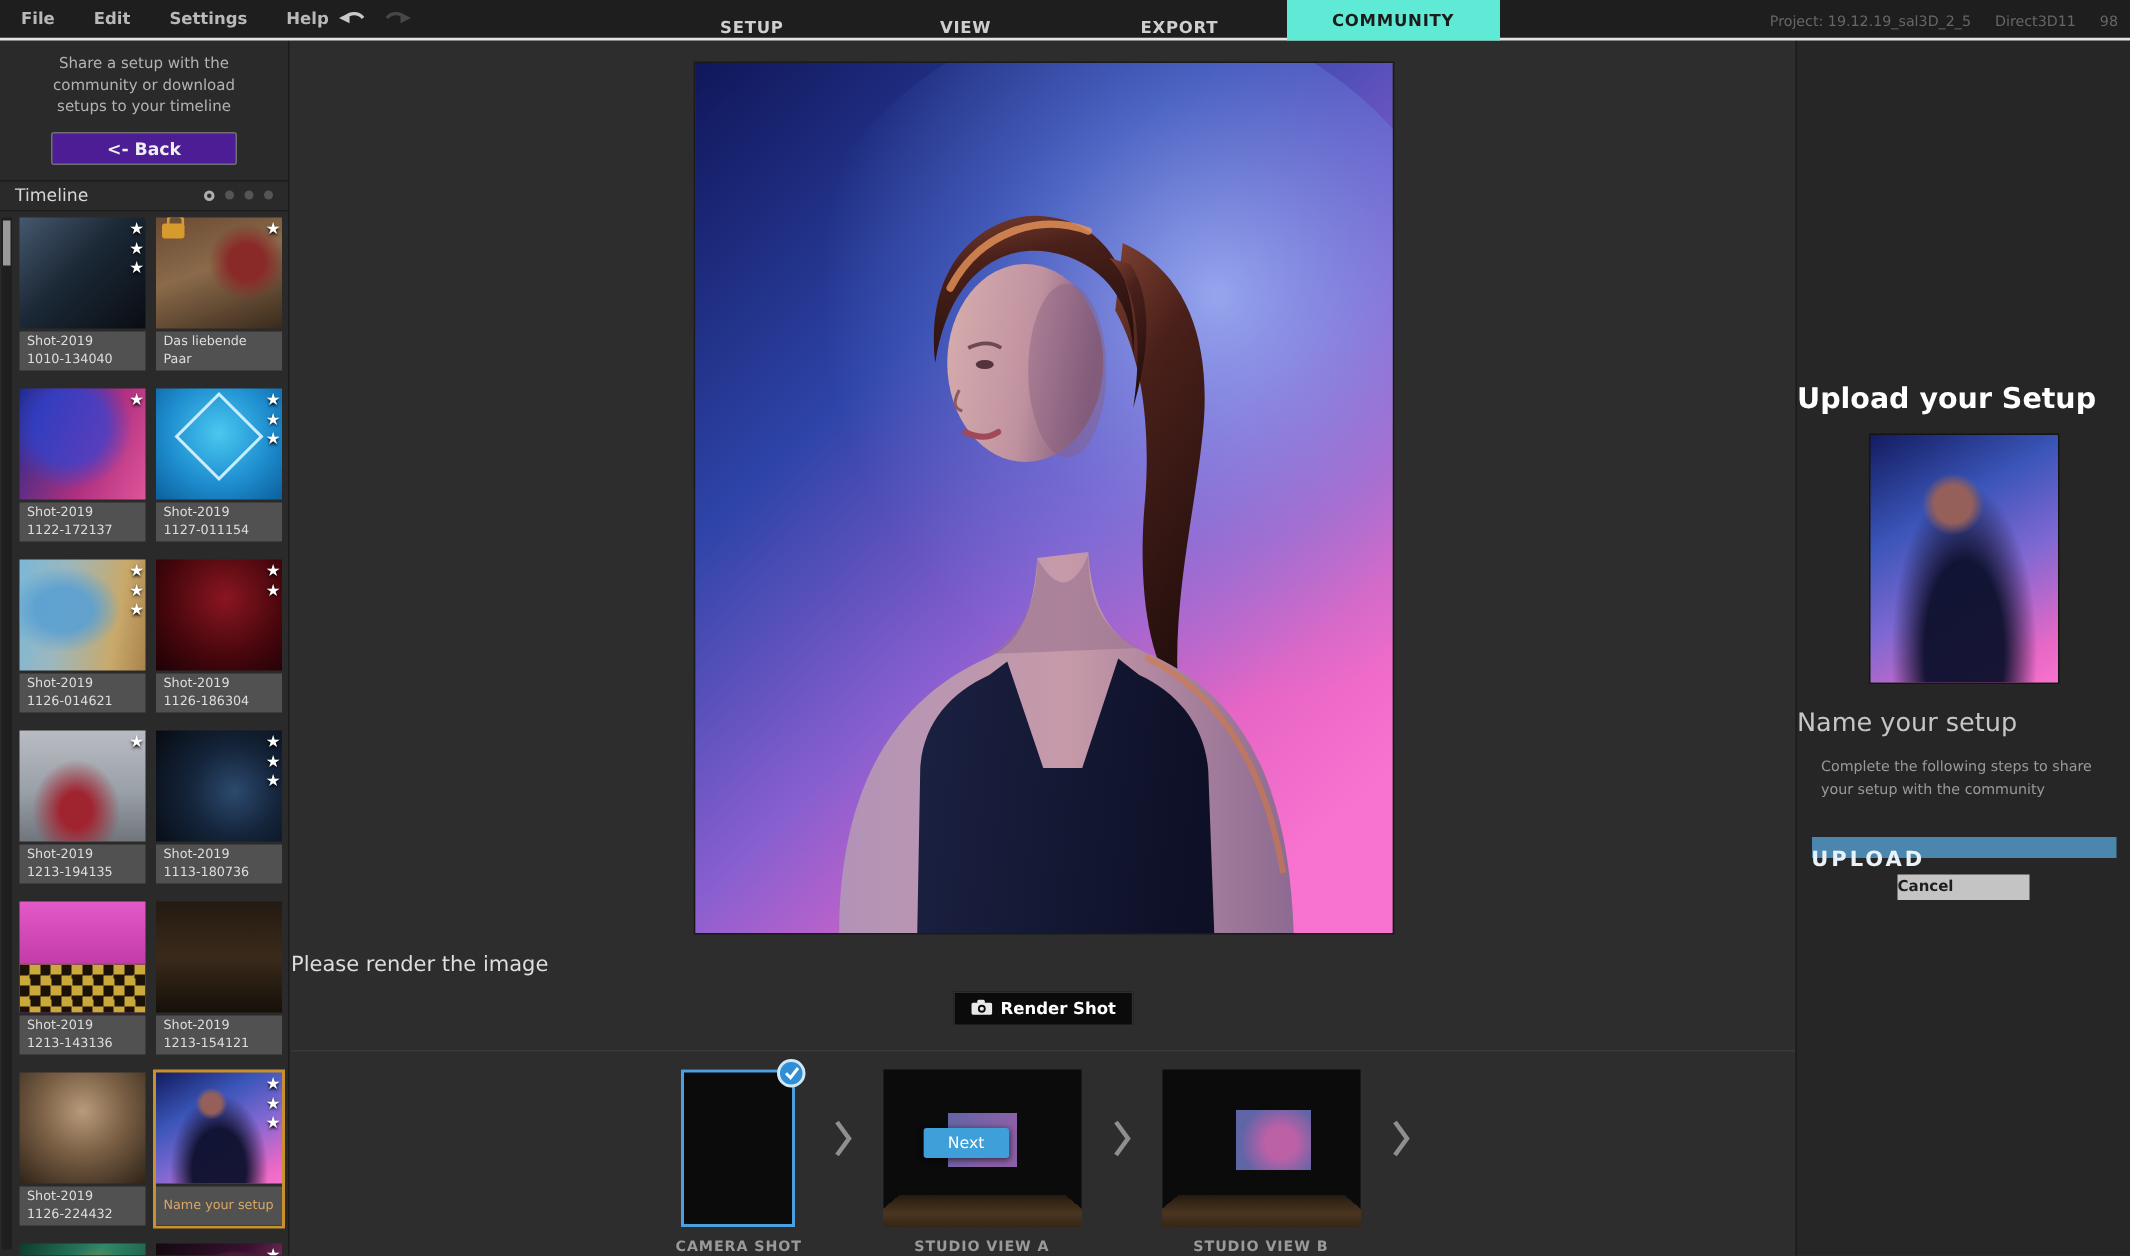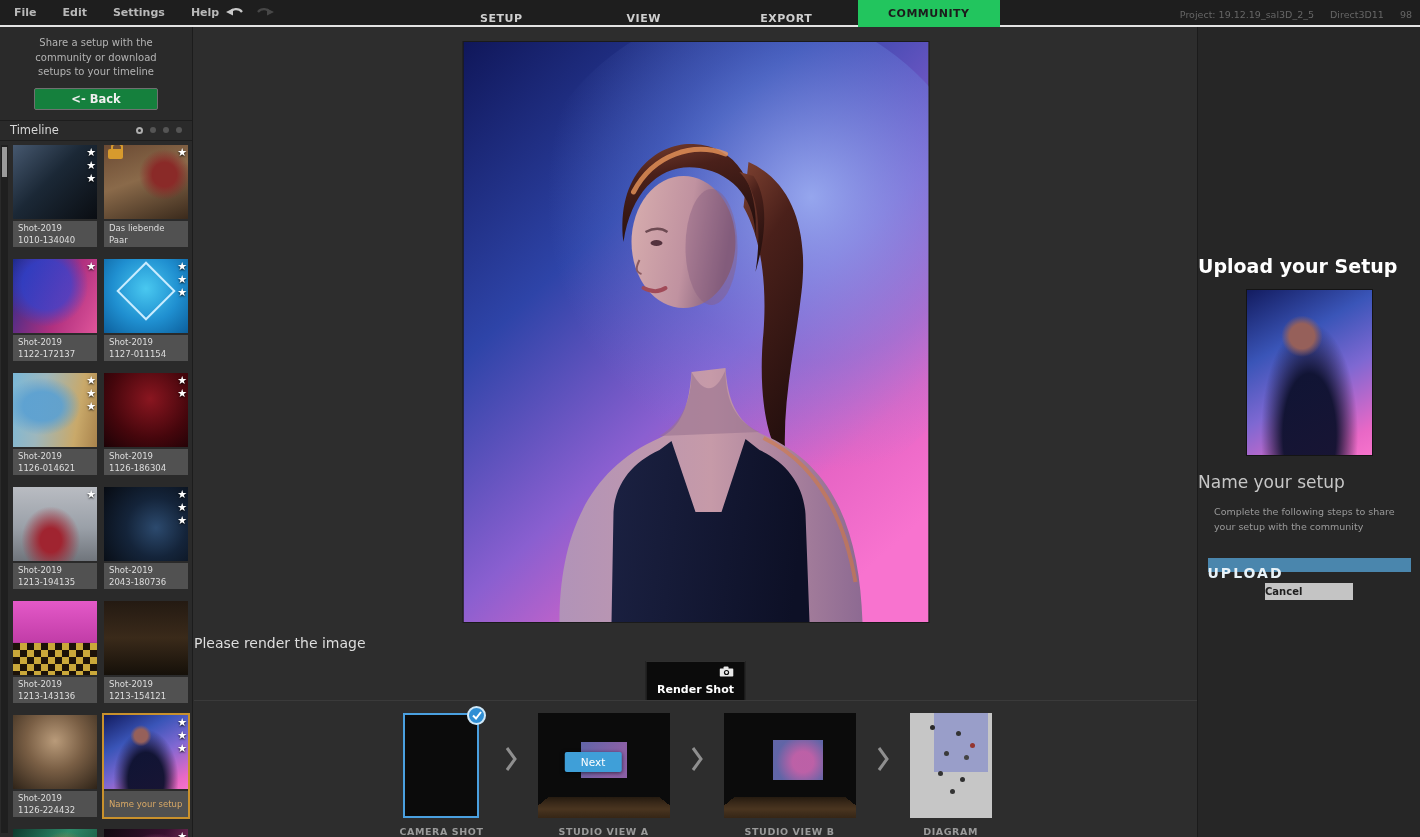--- a/index.html
+++ b/index.html
@@ -8,29 +8,29 @@
 
   
   .topbar { position:absolute; top:0; left:0; right:0; height:25px; background:#1e1e1e; z-index:10; }
   .topbar-underline { position:absolute; top:25px; left:0; right:0; height:2px; background:#e3e3e3; z-index:9; }
   .menus { position:absolute; left:14px; top:0; height:25px; display:flex; align-items:center; gap:26px; }
   .menu-item { color:#b9b9b9; font-size:11px; font-weight:bold; cursor:default; }
   .history-icons { position:absolute; left:225px; top:4px; display:flex; gap:10px; }
   .tabs { position:absolute; left:430px; top:0; width:570px; height:27px; display:flex; z-index:11; }
   .tab { flex:1; height:37px; display:flex; align-items:center; justify-content:center;
          font-size:11px; font-weight:bold; letter-spacing:.5px; color:#cfcfcf; }
-  .tab.active { height:27px; background:#22c55e; color:#1c1c1c; }
+  .tab.active { height:27px; background:#5eead4; color:#1c1c1c; }
   .project-info { position:absolute; right:8px; top:0; height:29px; display:flex; align-items:center; gap:16px;
                   color:#666; font-size:9.5px; }
 
   
   .sidebar { position:absolute; left:0; top:27px; bottom:0; width:193px; background:#2a2a2a;
              border-right:1px solid #1c1c1c; display:flex; flex-direction:column; }
   .sidebar-intro { padding:9px 20px 6px; color:#b3b3b3; font-size:10px; line-height:1.45; text-align:center; }
-  .back-btn { display:block; margin:2px auto 10px; width:124px; height:22px; background:#15803d;
+  .back-btn { display:block; margin:2px auto 10px; width:124px; height:22px; background:#4c1d95;
               border:1px solid #707070; border-radius:2px; color:#efefef; font-size:11.5px; font-weight:bold;
               text-align:center; line-height:20px; cursor:pointer; }
   .timeline-header { height:21px; border-top:1px solid #1d1d1d; border-bottom:1px solid #1d1d1d;
                      display:flex; align-items:center; justify-content:space-between; padding:0 10px; }
   .timeline-title { color:#d6d6d6; font-size:11.5px; font-weight:normal; }
   .filter-dots { display:flex; gap:7px; align-items:center; }
   .filter-dots i { width:6px; height:6px; border-radius:50%; background:#555; }
   .filter-dots i.ring { width:7px; height:7px; background:transparent; border:2px solid #aeaeae; }
   .timeline-body { position:relative; flex:1; overflow:hidden; padding:4px 4px 0 0; }
   .tl-scrollbar { position:absolute; left:1px; top:4px; bottom:4px; width:7px; background:#1f1f1f; }
@@ -79,22 +79,22 @@
       radial-gradient(ellipse at 50% 88%, rgba(12,16,44,.95) 0 30%, rgba(12,16,44,0) 55%),
       linear-gradient(150deg,#131c60 0%,#3a55b8 32%,#7e68d2 58%,#e868c6 88%,#f773cc 100%);
   }
 
   
   .main { position:absolute; left:194px; right:223px; top:27px; bottom:0; background:#2d2d2d; }
   .render-stage { position:absolute; left:50%; transform:translateX(-50%); top:15px; width:465px; height:580px;
                   box-shadow:0 0 0 1px #1a1a1a; }
   .render-hint { position:absolute; top:608px; left:0; right:0; color:#dedede; font-size:14px; }
   .render-btn { position:absolute; top:634px; left:50%; transform:translateX(-50%);
-                display:inline-flex; align-items:flex-end; gap:6px; background:#0b0b0b; border:1px solid #2f2f2f;
-                color:#fff; font-size:11px; font-weight:bold; padding:4px 11px; cursor:pointer;flex-direction:column; }
+                display:inline-flex; align-items:flex-start; gap:6px; background:#0b0b0b; border:1px solid #2f2f2f;
+                color:#fff; font-size:11px; font-weight:bold; padding:4px 11px; cursor:pointer; }
   .bottom-strip { position:absolute; left:0; right:0; top:673px; bottom:0; border-top:1px solid #3a3a3a;
                   display:flex; justify-content:center; align-items:flex-start; gap:20px; padding-top:12px; }
   .step { display:flex; flex-direction:column; align-items:center; cursor:pointer; }
   .step-thumb { position:relative; height:105px; background:#0b0b0b; }
   .s-portrait { width:76px; }
   .s-studio-a, .s-studio-b { width:132px; overflow:hidden; }
   .s-diagram { width:82px; background:#c6c6c6; }
   .step.selected .step-thumb { border:2px solid #4aa0e0; }
   .step-label { margin-top:8px; color:#9a9a9a; font-size:9.5px; font-weight:bold; letter-spacing:.6px; }
   .check-badge { position:absolute; top:-9px; right:-9px; width:19px; height:19px; border-radius:50%;
@@ -276,21 +276,21 @@
     <div class="cell-img v-dark-blue-scene">
 
       <span class="stars">
               <span>★</span>
               <span>★</span>
               <span>★</span>
             </span>
     </div>
     <div class="cell-label">
       <span class="l1">Shot-2019</span>
-      <span class="l2">2043-180736</span>
+      <span class="l2">1113-180736</span>
     </div>
   </div>
         <div class="cell">
     <div class="cell-img v-pink-room">
 
       <span class="stars"></span>
     </div>
     <div class="cell-label">
       <span class="l1">Shot-2019</span>
       <span class="l2">1213-143136</span>
@@ -442,27 +442,20 @@
       <div class="step">
     <div class="step-thumb s-studio-b">
       
       
     </div>
     <div class="step-label">STUDIO VIEW B</div>
   </div>
       <svg class="chevron" width="14" height="28" viewBox="0 0 14 28">
     <polyline points="3,3 11,14 3,25" fill="none" stroke="#8f8f8f" stroke-width="3"></polyline>
   </svg>
-      <div class="step">
-    <div class="step-thumb s-diagram">
-      
-      
-    </div>
-    <div class="step-label">DIAGRAM</div>
-  </div>
     </div>
 </div>
 
 <div class="right-panel">
   <div class="up-title">Upload your Setup</div>
   <div class="up-thumb portrait-mini"></div>
   <div class="up-name">Name your setup</div>
   <div class="up-instructions">Complete the following steps to share your setup with the community</div>
   <div class="upload-btn">UPLOAD</div>
   <div class="cancel-btn">Cancel</div>

